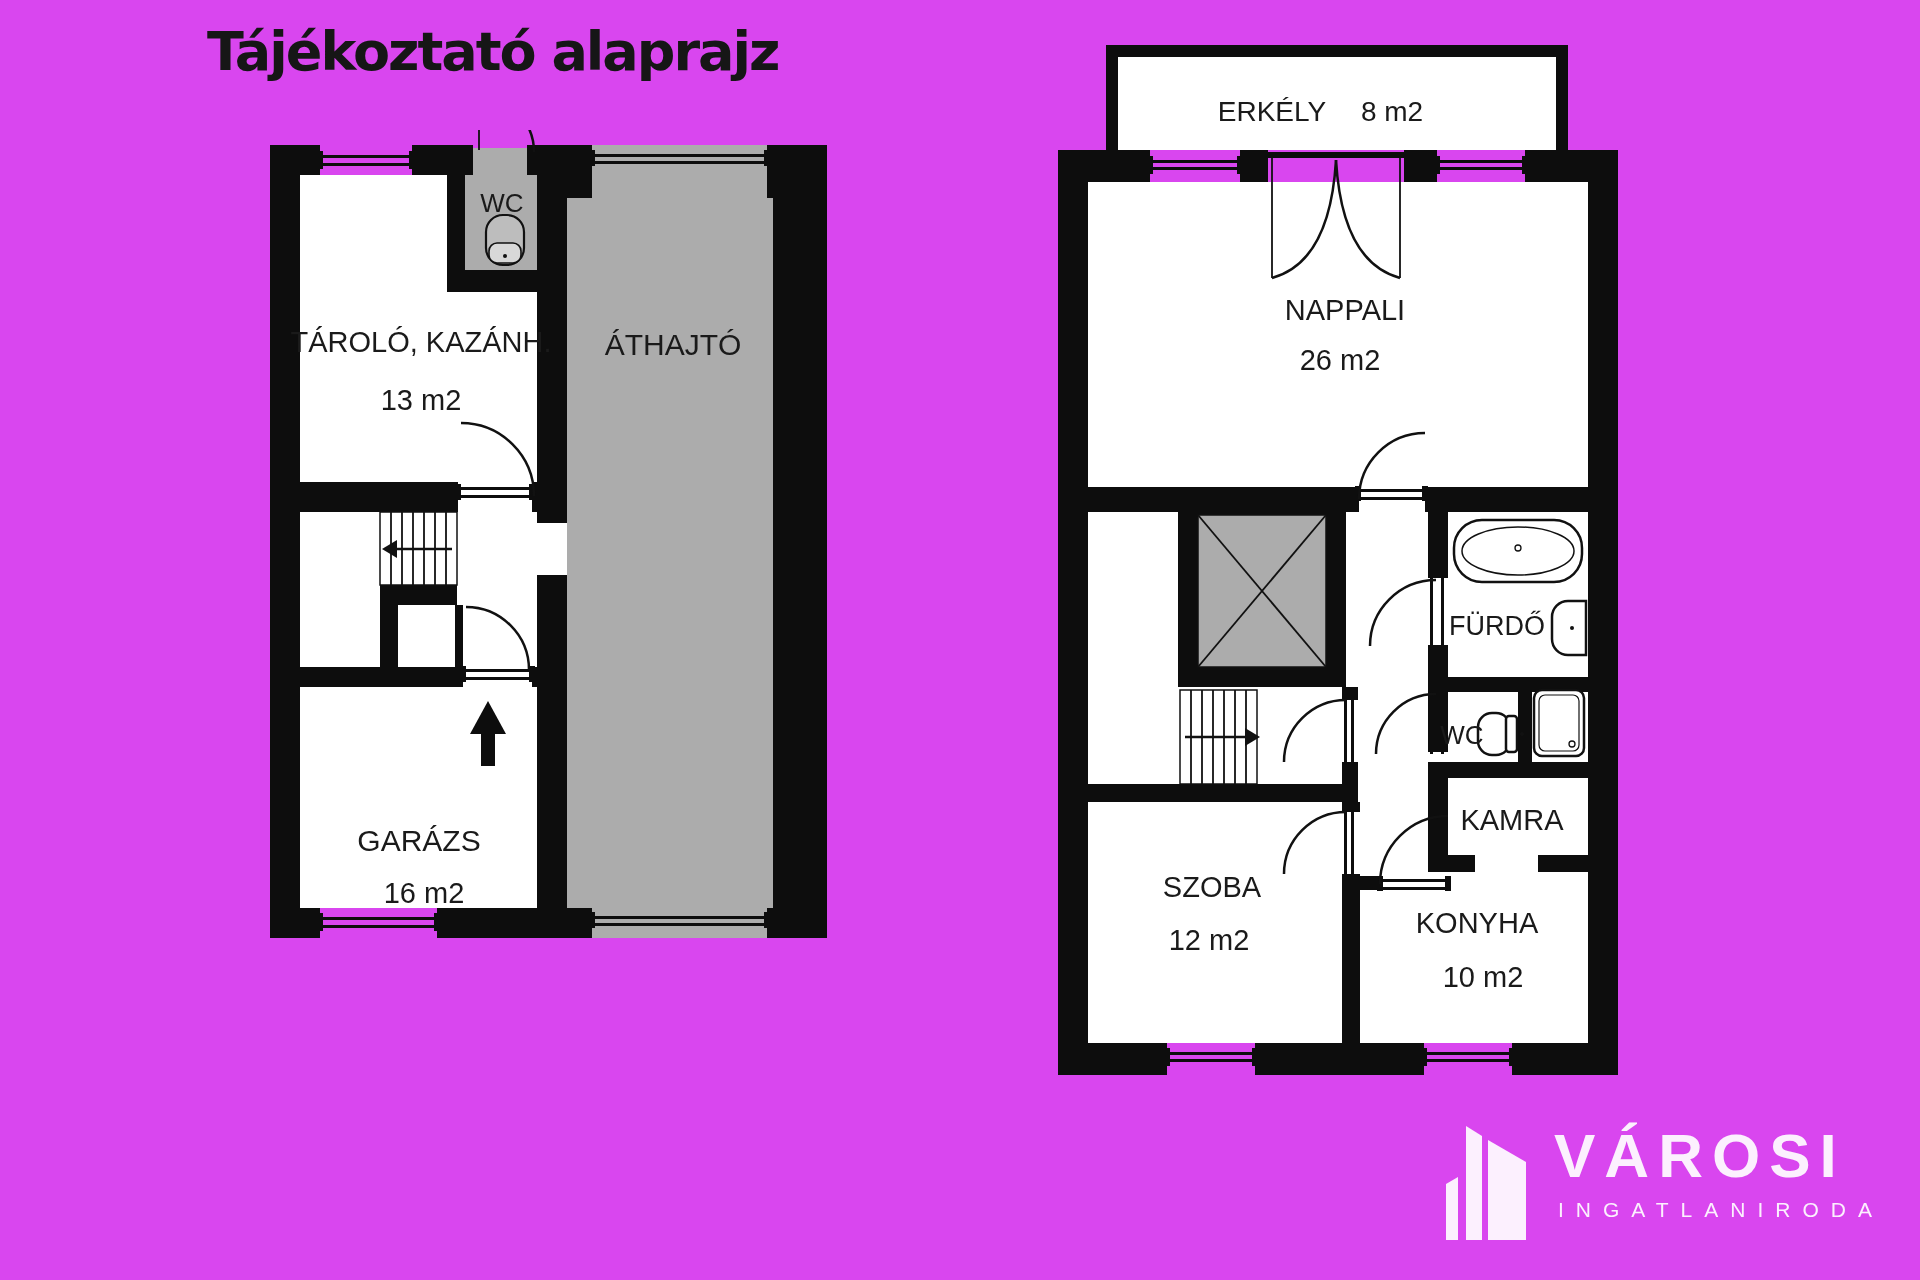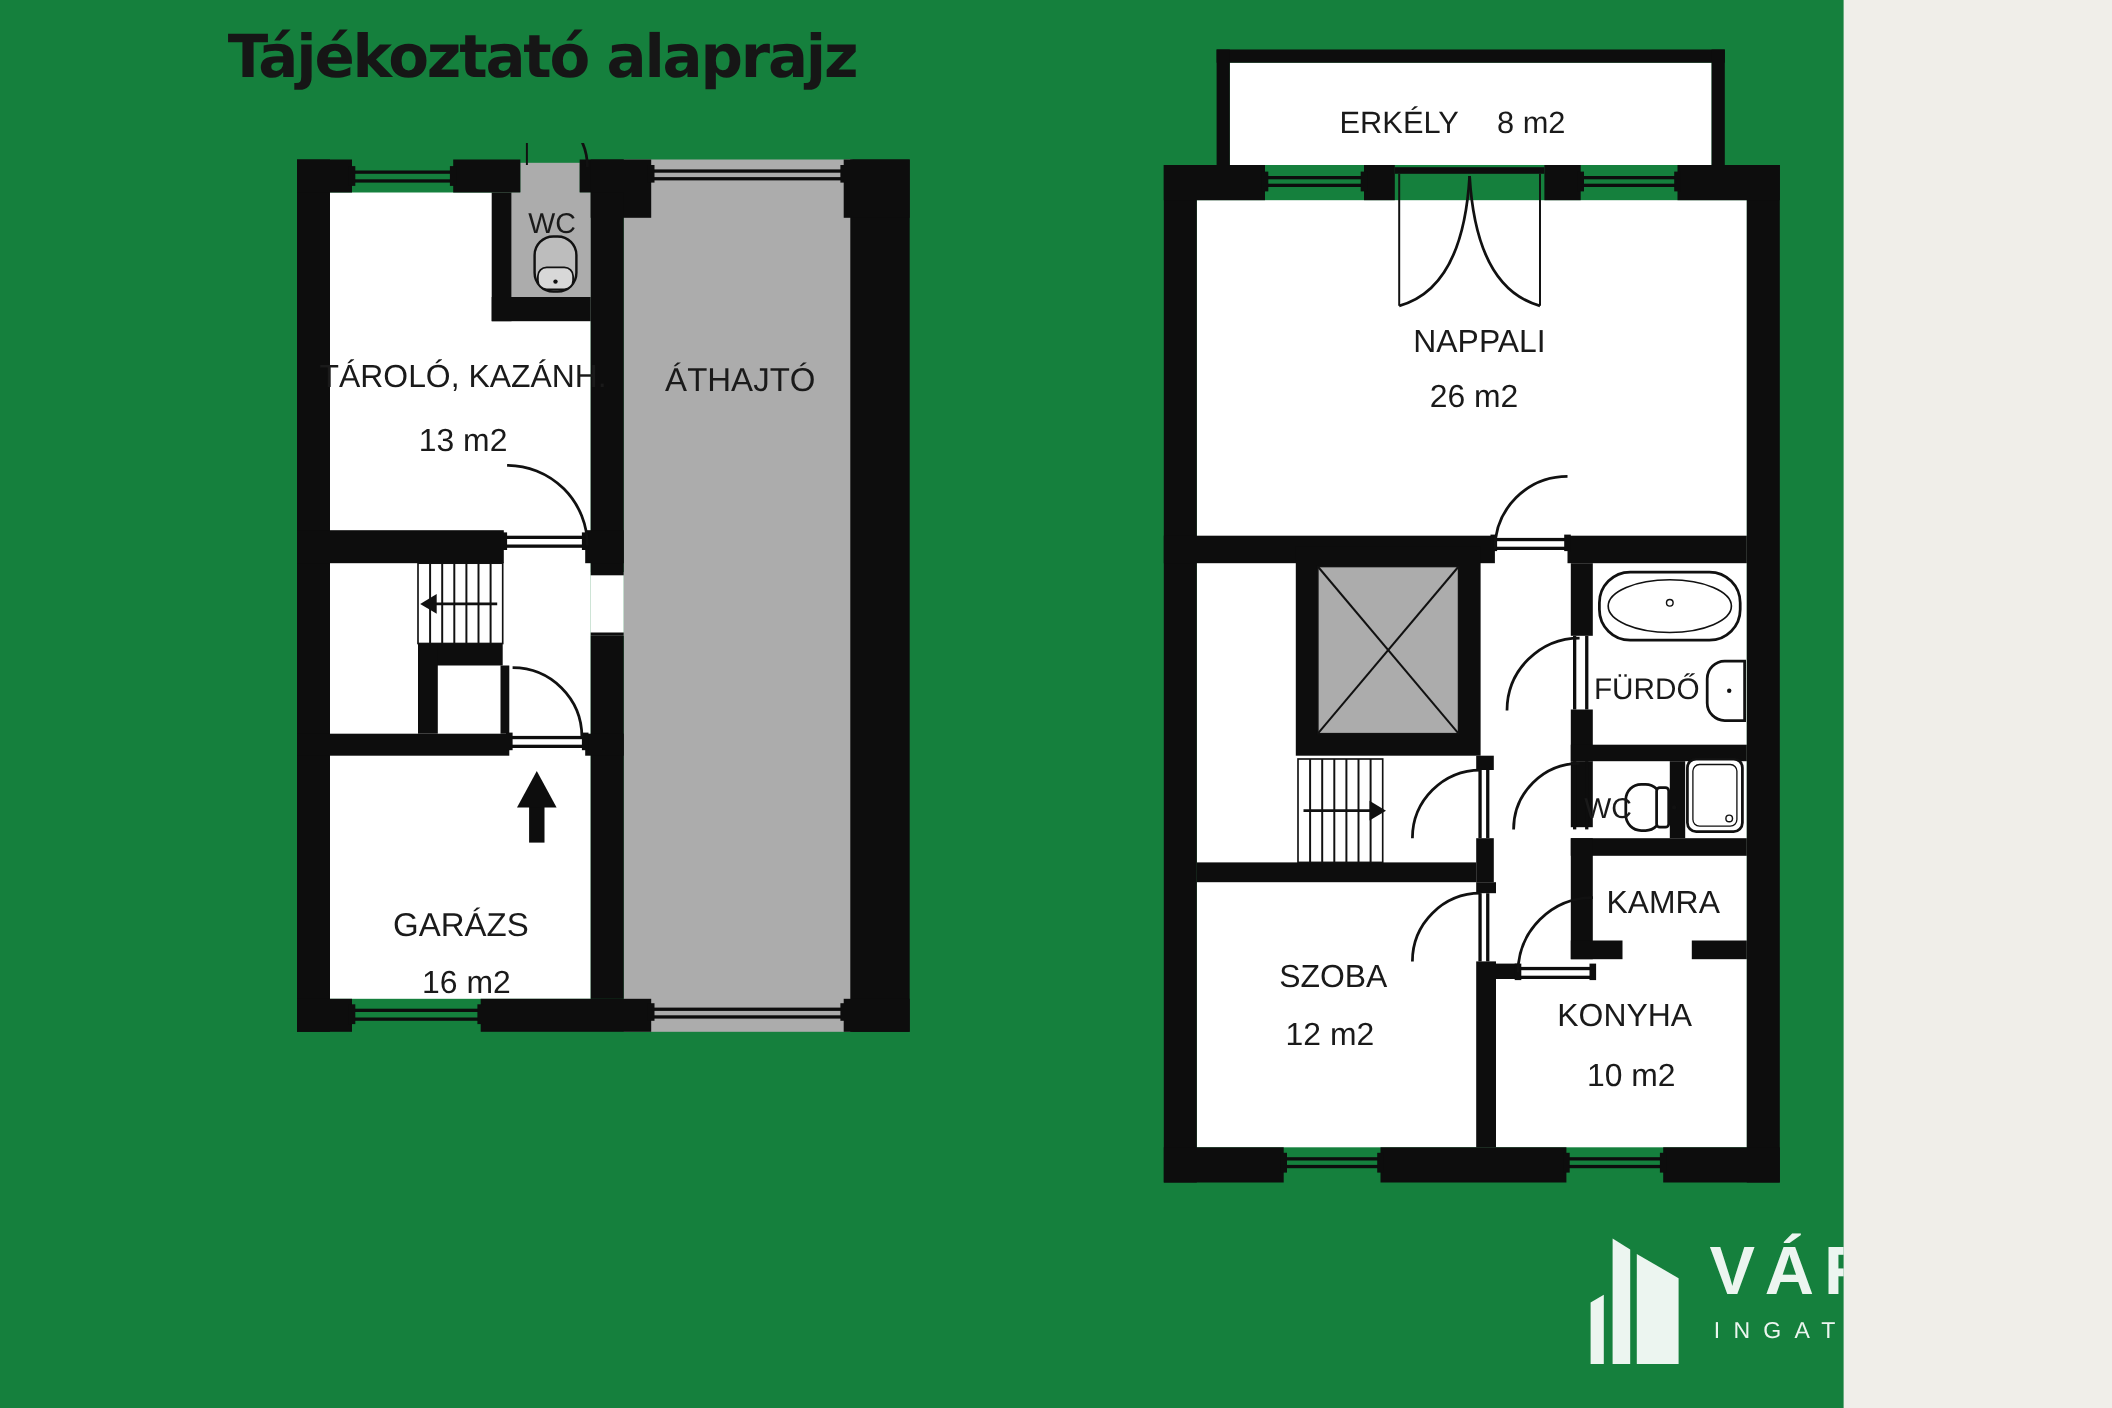--- a/index.html
+++ b/index.html
@@ -1,16 +1,16 @@
 <!DOCTYPE html>
 <html><head>
 <meta charset="utf-8">
 <style>
   html,body{margin:0;padding:0;background:#f0eee9;}
-  #stage{position:relative;width:1676px;height:1280px;background:#15803d;overflow:hidden;
+  #stage{position:relative;width:1920px;height:1280px;background:#d946ef;overflow:hidden;
          font-family:"Liberation Sans", sans-serif;}
   #page-title{position:absolute;left:207px;top:20px;font-size:54px;font-weight:bold;
               letter-spacing:-2px;color:#161616;font-family:"DejaVu Sans","Liberation Sans",sans-serif;}
   .plan{position:absolute;}
   svg text{font-family:"Liberation Sans", sans-serif;fill:#1a1a1a;}
   .roomlabel{font-size:29px;}
   .roomlabel-sm{font-size:26px;}
   .wall{fill:#0d0d0d;}
   .grayfloor{fill:#acacac;}
   .whitefloor{fill:#ffffff;}

